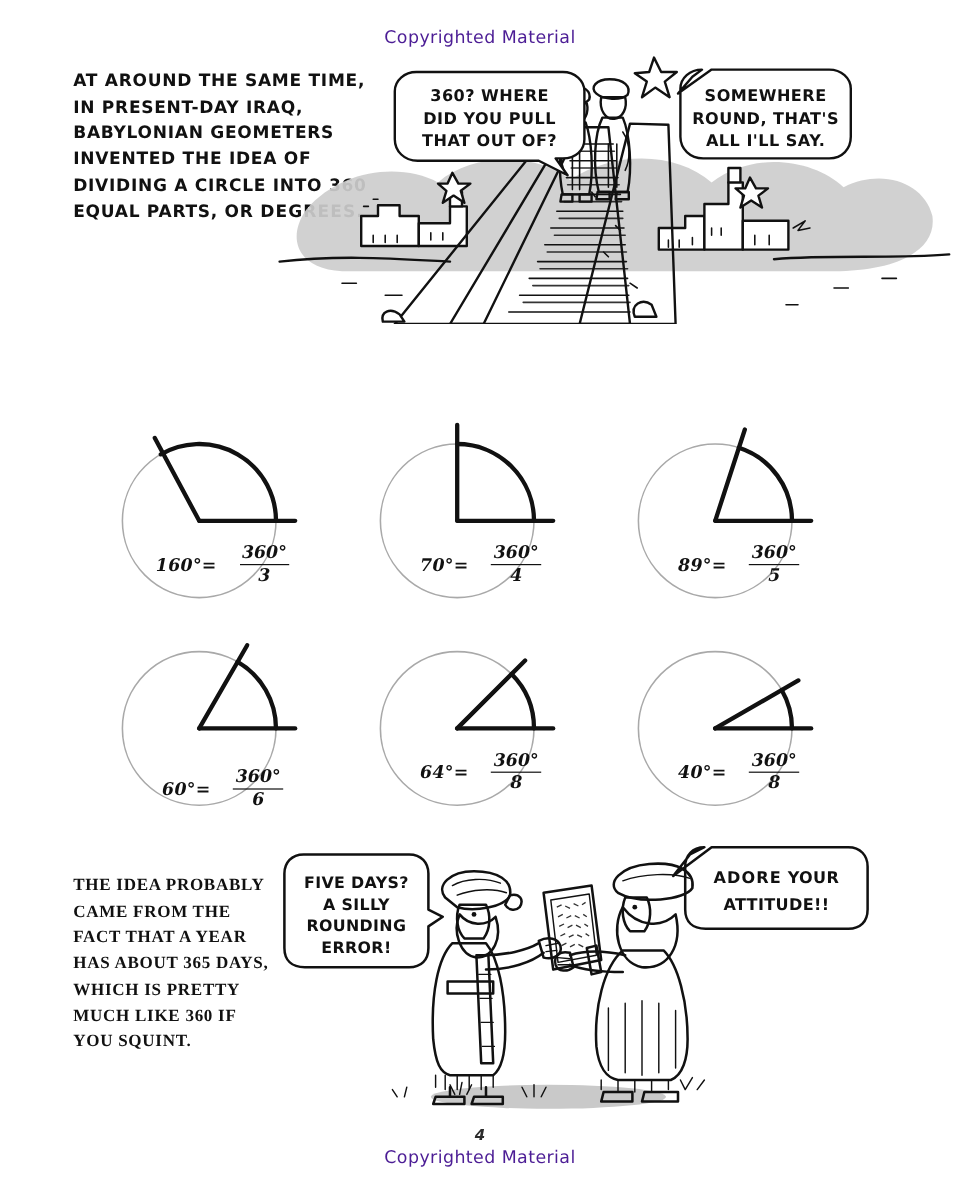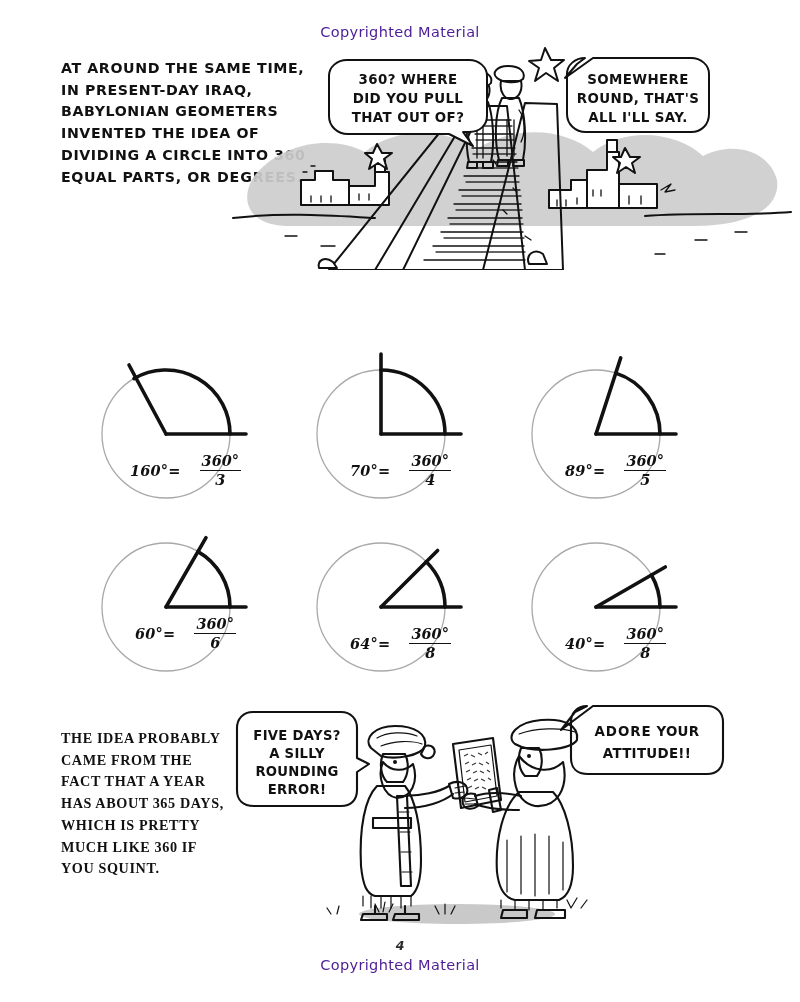--- a/index.html
+++ b/index.html
@@ -352,21 +352,21 @@
       </div>
     </div>
 
     <div class="angle-figure">
       <svg width="215" height="172" viewBox="0 0 215 172">
         <circle cx="88" cy="90" r="64" fill="none" stroke="#a9a9a9" stroke-width="1.3"></circle>
         <line x1="88" y1="90" x2="168" y2="90" stroke="#111" stroke-width="3.6" stroke-linecap="round"></line>
         <line x1="88" y1="90" x2="128" y2="20.7" stroke="#111" stroke-width="3.6" stroke-linecap="round"></line>
         <path d="M 152 90 A 64 64 0 0 0 120 34.6" fill="none" stroke="#111" stroke-width="3.6" stroke-linecap="round"></path>
       </svg>
-      <div class="formula" style="top:100px;">
+      <div class="formula" style="top:124px;">
         <span class="lhs">60°=</span><span class="frac">
           <span class="num">360°</span>
           <span class="den">6</span>
         </span>
       </div>
     </div>
 
     <div class="angle-figure">
       <svg width="215" height="172" viewBox="0 0 215 172">
         <circle cx="88" cy="90" r="64" fill="none" stroke="#a9a9a9" stroke-width="1.3"></circle>

